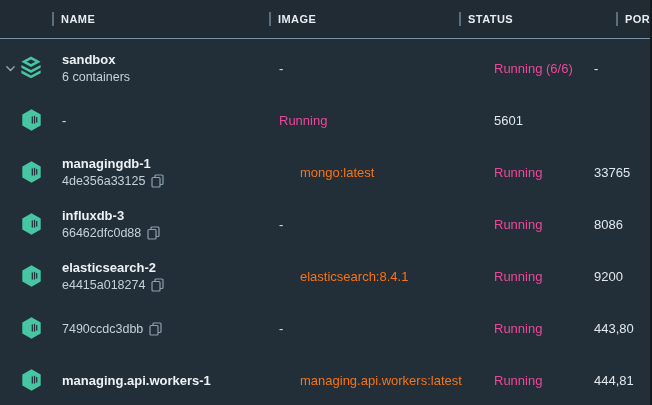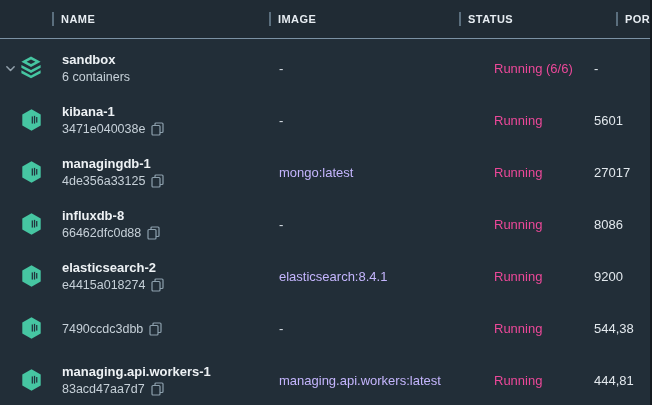--- a/index.html
+++ b/index.html
@@ -40,21 +40,21 @@
   .icon-cell    { display:flex; align-items:center; }
   .name-cell .title {
     font-size:13px; font-weight:700; color:#edf1f4; line-height:17px;
     white-space:nowrap;
   }
   .name-cell .sub {
     display:flex; align-items:center; gap:6px;
     font-size:12.5px; color:#c6d0d8; line-height:16px; margin-top:1px;
   }
   .cell-image  { font-size:13px; color:#dbe2e8; white-space:nowrap; }
-  .cell-image.link { color:#c4b5fd; }
+  .cell-image.link { color:#f97316;margin-left:21px; }
   .cell-status { font-size:13px; color:#ec4899; white-space:nowrap; }
   .cell-ports  { font-size:13px; color:#e2e8ed; white-space:nowrap; }
   .hidden { visibility:hidden; }
   .copy-btn { display:inline-flex; cursor:pointer; }
 </style>
 </head>
 <body>
 
 <div class="page">
 
@@ -114,32 +114,20 @@
 
       <svg class="ic-container" width="23" height="24" viewBox="0 0 24 24">
         <path d="M12 0.8 L21.6 6.3 21.6 17.7 12 23.2 2.4 17.7 2.4 6.3 Z" fill="#46c6a2"></path>
         <g fill="#22303b">
           <rect x="12.2" y="8.3" width="1.3" height="7.4"></rect>
           <rect x="14.5" y="7.7" width="1.3" height="8.0"></rect>
           <rect x="16.8" y="8.9" width="1.3" height="5.8"></rect>
         </g>
       </svg>
     </div>
-    <div class="cell name-cell">
-      <div class="title">kibana-1</div>
-      <div class="sub">
-        <span>3471e040038e</span>
-        <span class="copy-btn">
-          <svg width="13" height="14" viewBox="0 0 13 14">
-            <rect x="4" y="1" width="8" height="9.5" rx="1" fill="none" stroke="#8da0ad" stroke-width="1.2"></rect>
-            <rect x="1" y="3.5" width="8" height="9.5" rx="1" fill="#222e38" stroke="#8da0ad" stroke-width="1.2"></rect>
-          </svg>
-        </span>
-      </div>
-    </div>
     <div class="cell cell-image">-</div>
     <div class="cell cell-status">Running</div>
     <div class="cell cell-ports">5601</div>
   </div>
 
   <div class="row">
     <div class="chevron-cell">
       <svg class="chevron hidden" width="11" height="11" viewBox="0 0 12 12">
         <polyline points="2,4 6,8.2 10,4" fill="none" stroke="#93a1ac" stroke-width="1.6" stroke-linecap="round" stroke-linejoin="round"></polyline>
       </svg>
@@ -162,42 +150,42 @@
         <span class="copy-btn">
           <svg width="13" height="14" viewBox="0 0 13 14">
             <rect x="4" y="1" width="8" height="9.5" rx="1" fill="none" stroke="#8da0ad" stroke-width="1.2"></rect>
             <rect x="1" y="3.5" width="8" height="9.5" rx="1" fill="#222e38" stroke="#8da0ad" stroke-width="1.2"></rect>
           </svg>
         </span>
       </div>
     </div>
     <div class="cell cell-image link">mongo:latest</div>
     <div class="cell cell-status">Running</div>
-    <div class="cell cell-ports">27017</div>
-  </div>
-
-  <div class="row">
-    <div class="chevron-cell">
-      <svg class="chevron hidden" width="11" height="11" viewBox="0 0 12 12">
-        <polyline points="2,4 6,8.2 10,4" fill="none" stroke="#93a1ac" stroke-width="1.6" stroke-linecap="round" stroke-linejoin="round"></polyline>
-      </svg>
-    </div>
-    <div class="icon-cell">
-
-      <svg class="ic-container" width="23" height="24" viewBox="0 0 24 24">
-        <path d="M12 0.8 L21.6 6.3 21.6 17.7 12 23.2 2.4 17.7 2.4 6.3 Z" fill="#46c6a2"></path>
-        <g fill="#22303b">
-          <rect x="12.2" y="8.3" width="1.3" height="7.4"></rect>
-          <rect x="14.5" y="7.7" width="1.3" height="8.0"></rect>
-          <rect x="16.8" y="8.9" width="1.3" height="5.8"></rect>
-        </g>
-      </svg>
-    </div>
-    <div class="cell name-cell">
-      <div class="title">influxdb-8</div>
+    <div class="cell cell-ports">33765</div>
+  </div>
+
+  <div class="row">
+    <div class="chevron-cell">
+      <svg class="chevron hidden" width="11" height="11" viewBox="0 0 12 12">
+        <polyline points="2,4 6,8.2 10,4" fill="none" stroke="#93a1ac" stroke-width="1.6" stroke-linecap="round" stroke-linejoin="round"></polyline>
+      </svg>
+    </div>
+    <div class="icon-cell">
+
+      <svg class="ic-container" width="23" height="24" viewBox="0 0 24 24">
+        <path d="M12 0.8 L21.6 6.3 21.6 17.7 12 23.2 2.4 17.7 2.4 6.3 Z" fill="#46c6a2"></path>
+        <g fill="#22303b">
+          <rect x="12.2" y="8.3" width="1.3" height="7.4"></rect>
+          <rect x="14.5" y="7.7" width="1.3" height="8.0"></rect>
+          <rect x="16.8" y="8.9" width="1.3" height="5.8"></rect>
+        </g>
+      </svg>
+    </div>
+    <div class="cell name-cell">
+      <div class="title">influxdb-3</div>
       <div class="sub">
         <span>66462dfc0d88</span>
         <span class="copy-btn">
           <svg width="13" height="14" viewBox="0 0 13 14">
             <rect x="4" y="1" width="8" height="9.5" rx="1" fill="none" stroke="#8da0ad" stroke-width="1.2"></rect>
             <rect x="1" y="3.5" width="8" height="9.5" rx="1" fill="#222e38" stroke="#8da0ad" stroke-width="1.2"></rect>
           </svg>
         </span>
       </div>
     </div>
@@ -263,21 +251,21 @@
         <span class="copy-btn">
           <svg width="13" height="14" viewBox="0 0 13 14">
             <rect x="4" y="1" width="8" height="9.5" rx="1" fill="none" stroke="#8da0ad" stroke-width="1.2"></rect>
             <rect x="1" y="3.5" width="8" height="9.5" rx="1" fill="#222e38" stroke="#8da0ad" stroke-width="1.2"></rect>
           </svg>
         </span>
       </div>
     </div>
     <div class="cell cell-image">-</div>
     <div class="cell cell-status">Running</div>
-    <div class="cell cell-ports">544,38</div>
+    <div class="cell cell-ports">443,80</div>
   </div>
 
   <div class="row">
     <div class="chevron-cell">
       <svg class="chevron hidden" width="11" height="11" viewBox="0 0 12 12">
         <polyline points="2,4 6,8.2 10,4" fill="none" stroke="#93a1ac" stroke-width="1.6" stroke-linecap="round" stroke-linejoin="round"></polyline>
       </svg>
     </div>
     <div class="icon-cell">
 
@@ -285,28 +273,19 @@
         <path d="M12 0.8 L21.6 6.3 21.6 17.7 12 23.2 2.4 17.7 2.4 6.3 Z" fill="#46c6a2"></path>
         <g fill="#22303b">
           <rect x="12.2" y="8.3" width="1.3" height="7.4"></rect>
           <rect x="14.5" y="7.7" width="1.3" height="8.0"></rect>
           <rect x="16.8" y="8.9" width="1.3" height="5.8"></rect>
         </g>
       </svg>
     </div>
     <div class="cell name-cell">
       <div class="title">managing.api.workers-1</div>
-      <div class="sub">
-        <span>83acd47aa7d7</span>
-        <span class="copy-btn">
-          <svg width="13" height="14" viewBox="0 0 13 14">
-            <rect x="4" y="1" width="8" height="9.5" rx="1" fill="none" stroke="#8da0ad" stroke-width="1.2"></rect>
-            <rect x="1" y="3.5" width="8" height="9.5" rx="1" fill="#222e38" stroke="#8da0ad" stroke-width="1.2"></rect>
-          </svg>
-        </span>
-      </div>
     </div>
     <div class="cell cell-image link">managing.api.workers:latest</div>
     <div class="cell cell-status">Running</div>
     <div class="cell cell-ports">444,81</div>
   </div>
 </div>
 </div>
 
 </body></html>

